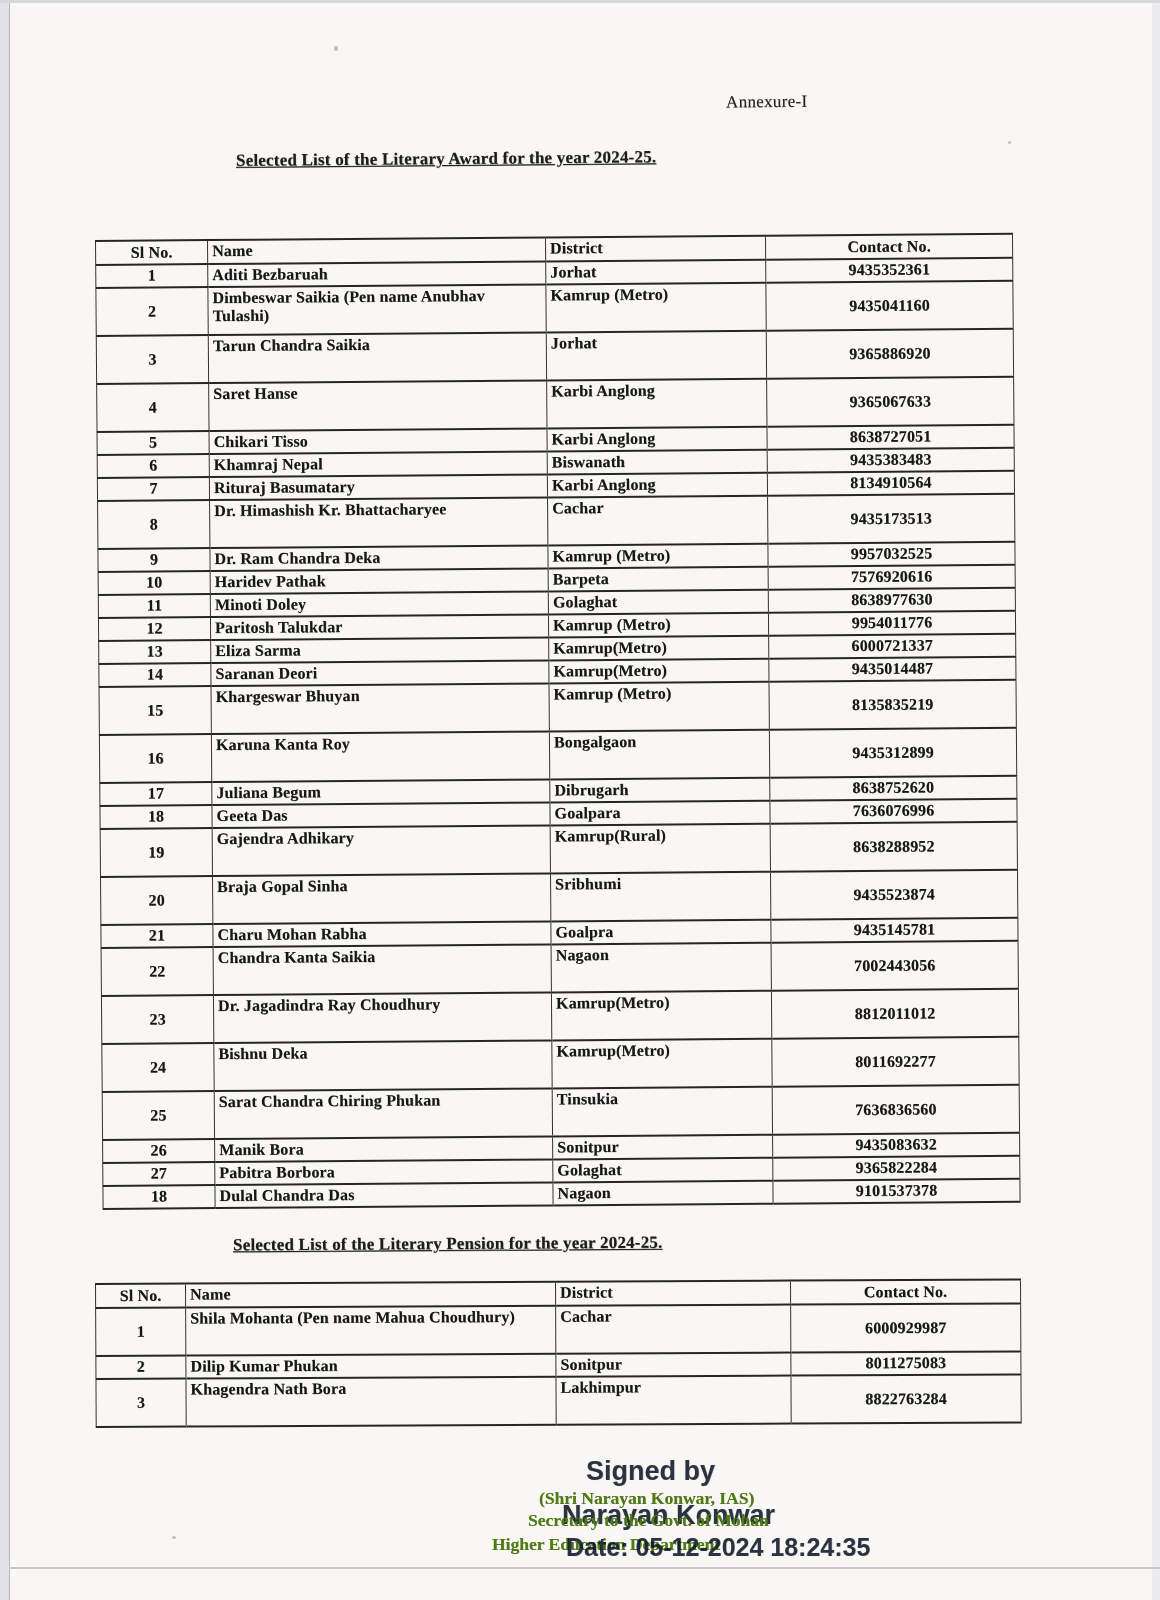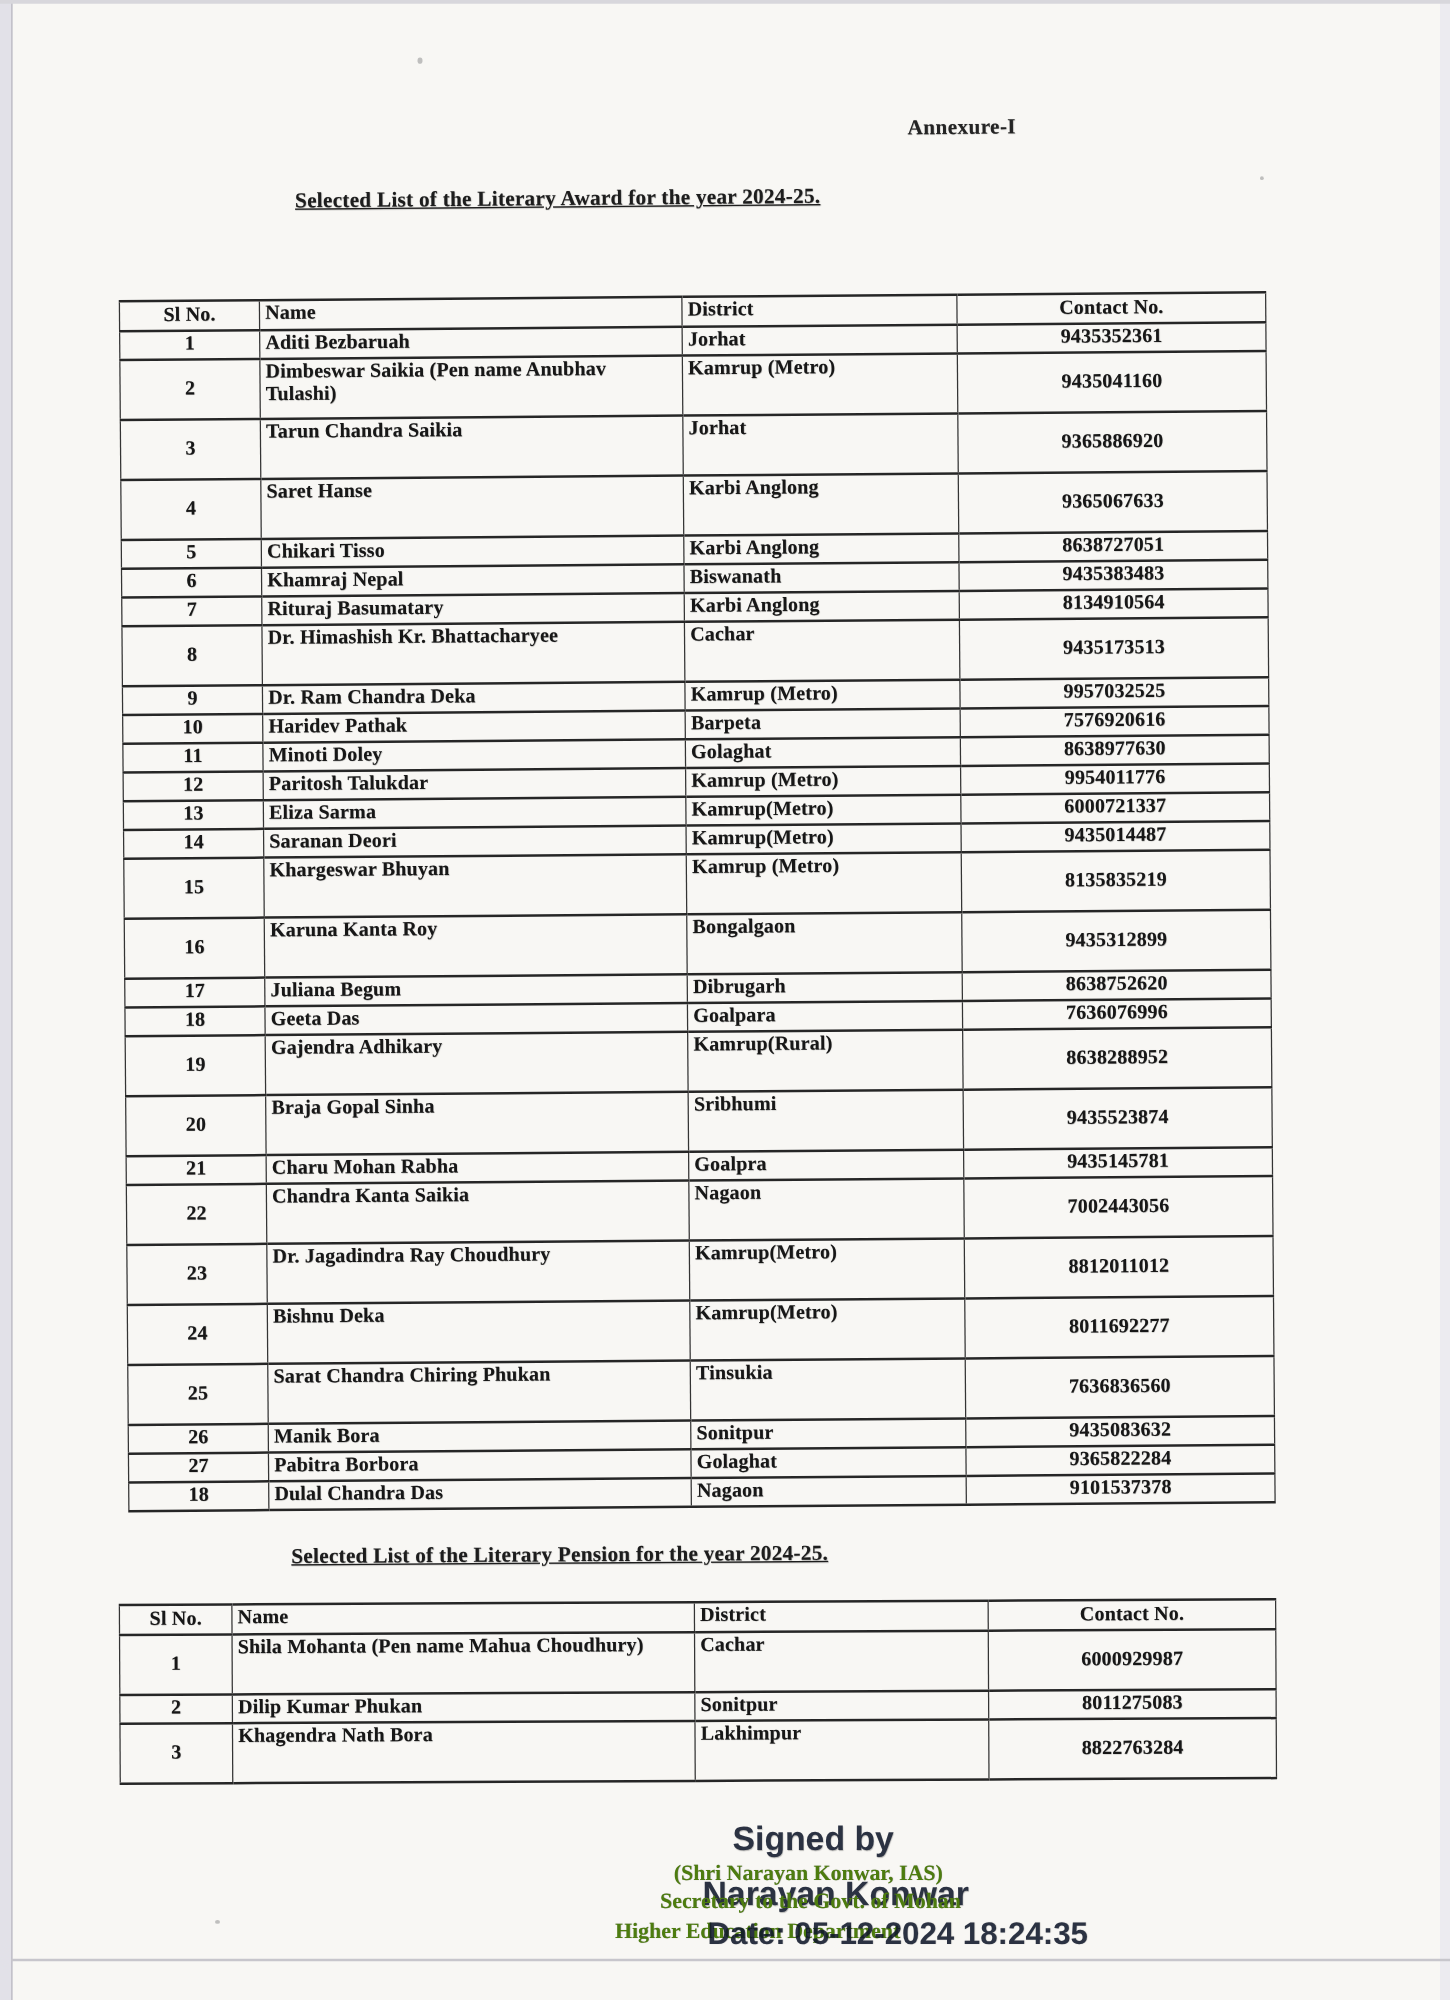--- a/index.html
+++ b/index.html
@@ -14,21 +14,21 @@
   }
   
   .edge-left{position:absolute;left:0;top:0;width:9px;height:1600px;background:#e2e1e8;border-right:1.5px solid #b9b7c0;}
   .edge-right{position:absolute;right:0;top:0;width:8px;height:1600px;background:#ecebf0;}
   .edge-top{position:absolute;left:0;top:0;width:1160px;height:3px;background:#d8d7dc;}
   .page-split-line{position:absolute;left:9px;top:1567px;width:1151px;height:2px;background:#c7c6cc;}
   .speck{position:absolute;background:#9a9a9a;border-radius:50%;opacity:.6;}
 
   .annexure{
     position:absolute;left:726px;top:92px;
-    font-size:17px;font-weight:700;color:#242424;
+    font-size:17px;font-weight:400;color:#242424;
     letter-spacing:.3px;transform:rotate(-.6deg);
     text-shadow:.3px .3px .7px rgba(20,20,20,.45);
   }
   .doc-heading{
     position:absolute;font-size:17px;font-weight:700;color:#1d1d1d;
     text-decoration:underline;letter-spacing:.2px;
     text-shadow:.3px .4px .8px rgba(20,20,20,.5);
   }
   .heading-award{left:236px;top:149px;transform:rotate(-.5deg);}
   .heading-pension{left:233px;top:1234px;transform:rotate(-.35deg);}

